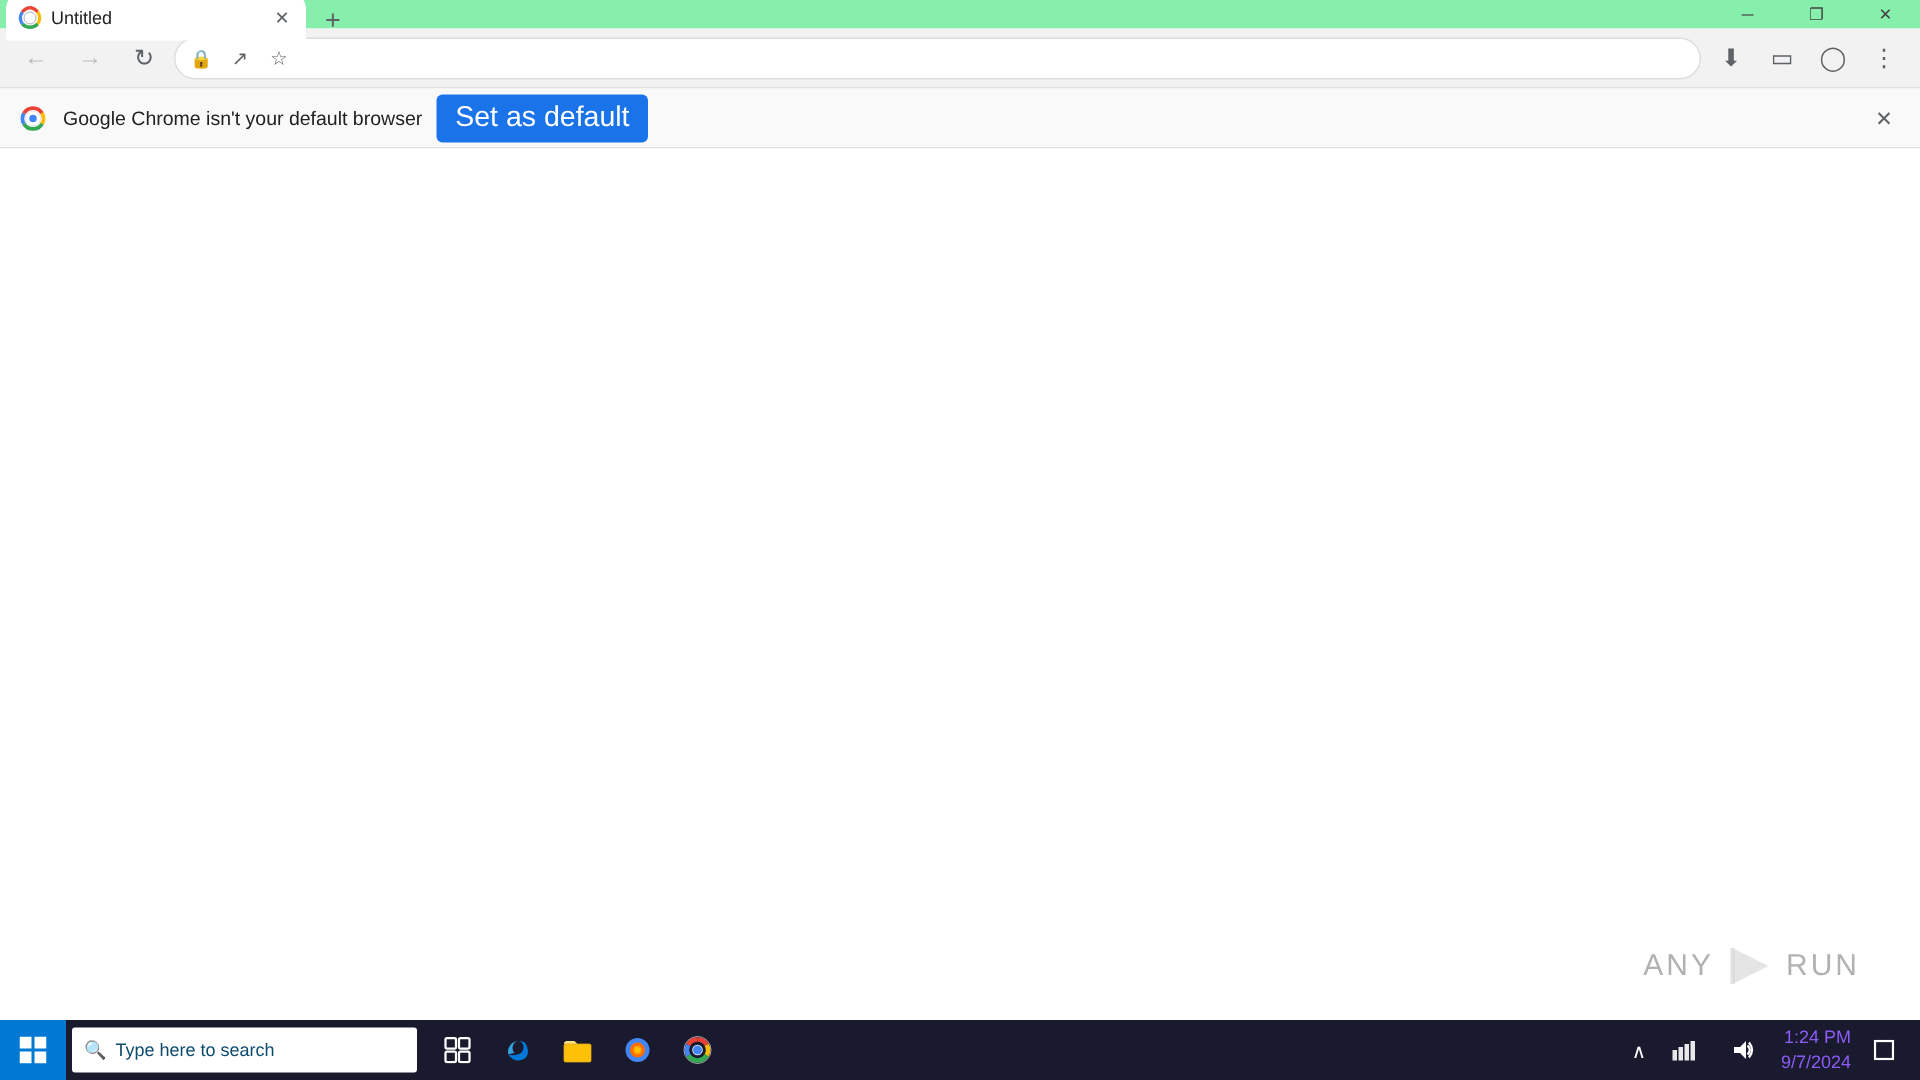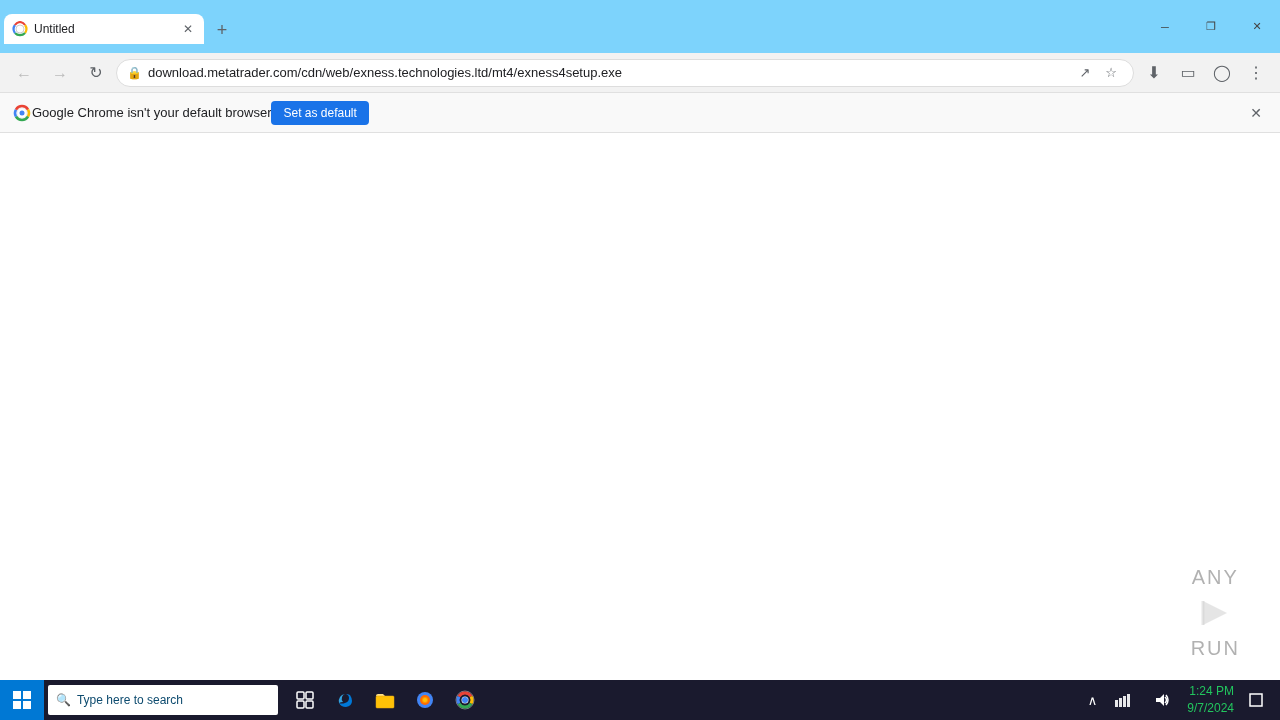--- a/index.html
+++ b/index.html
@@ -1,21 +1,21 @@
 <!DOCTYPE html>
 <html><head>
   <meta charset="utf-8">
   <style>
     * { margin: 0; padding: 0; box-sizing: border-box; }
     body { width: 1280px; height: 720px; overflow: hidden; font-family: 'Segoe UI', Arial, sans-serif; background: #fff; }
 
     
     .title-bar {
-      height: 53px;
-      background: #7dd3fc;
+      height: 19px;
+      background: #86efac;
       display: flex;
       align-items: center;
       user-select: none;
     }
     .tab-strip {
       display: flex;
       align-items: flex-end;
       height: 35px;
       padding-left: 0;
       flex: 1;
@@ -159,39 +159,40 @@
       gap: 2px;
     }
 
     
     .info-bar {
       height: 40px;
       background: #f9f9f9;
       display: flex;
       align-items: center;
       padding: 0 12px;
+      gap: 10px;
       border-bottom: 1px solid #e0e0e0;
       justify-content: space-between;
     }
     .chrome-logo {
       width: 20px;
       height: 20px;
       flex-shrink: 0;
     }
     .info-text {
       font-size: 13px;
       color: #202124;
     }
     .set-default-btn {
       background: #1a73e8;
       color: #fff;
       border: none;
       border-radius: 4px;
       padding: 5px 12px;
-      font-size: 12px;
+      font-size: 19px;
       cursor: pointer;
     }
     .info-bar-close {
       margin-left: auto;
       width: 24px;
       height: 24px;
       display: flex;
       align-items: center;
       justify-content: center;
       cursor: pointer;
@@ -202,21 +203,20 @@
 
     
     .watermark {
       position: absolute;
       bottom: 20px;
       right: 40px;
       display: flex;
       align-items: center;
       gap: 8px;
       opacity: 0.5;
-      flex-direction: column;
     }
     .watermark-text {
       font-size: 20px;
       font-weight: 300;
       color: #666;
       letter-spacing: 2px;
     }
 
     
     .taskbar {
@@ -281,21 +281,21 @@
       align-items: center;
       gap: 4px;
       padding: 0 4px;
     }
     .sys-tray-icon {
       font-size: 13px;
       color: #fff;
       cursor: pointer;
     }
     .clock {
-      color: #22c55e;
+      color: #8b5cf6;
       font-size: 12px;
       text-align: right;
       line-height: 1.4;
       padding: 0 4px;
       cursor: pointer;
     }
     .notification-btn {
       width: 32px;
       height: 40px;
       display: flex;
@@ -356,21 +356,20 @@
       <span>←</span>
     </div>
     <div class="nav-icon-btn disabled">
       <span>→</span>
     </div>
     <div class="nav-icon-btn">
       <span>↻</span>
     </div>
     <div class="address-bar">
       <span class="address-bar-lock">🔒</span>
-      <span class="address-text">download.metatrader.com/cdn/web/exness.technologies.ltd/mt4/exness4setup.exe</span>
       <div class="address-actions">
         <div class="address-action-btn">↗</div>
         <div class="address-action-btn">☆</div>
       </div>
     </div>
     <div class="nav-right-btns">
       <div class="nav-icon-btn">
         <span>⬇</span>
       </div>
       <div class="nav-icon-btn">

